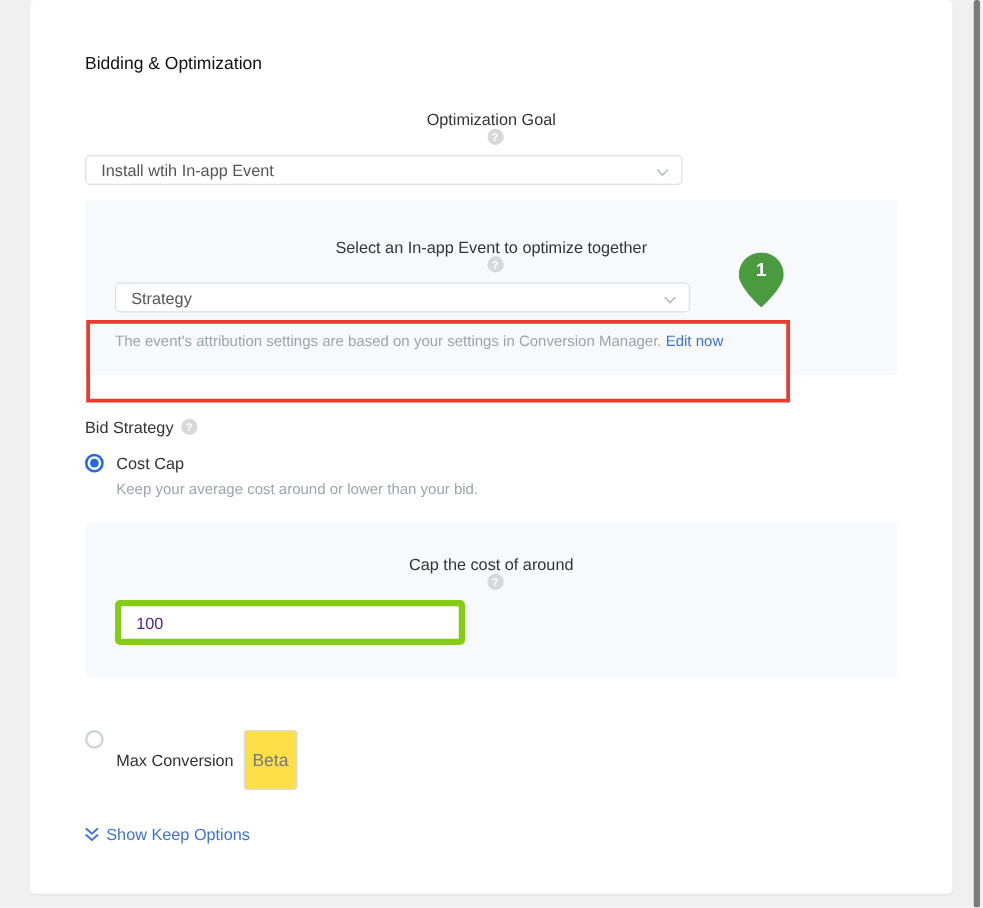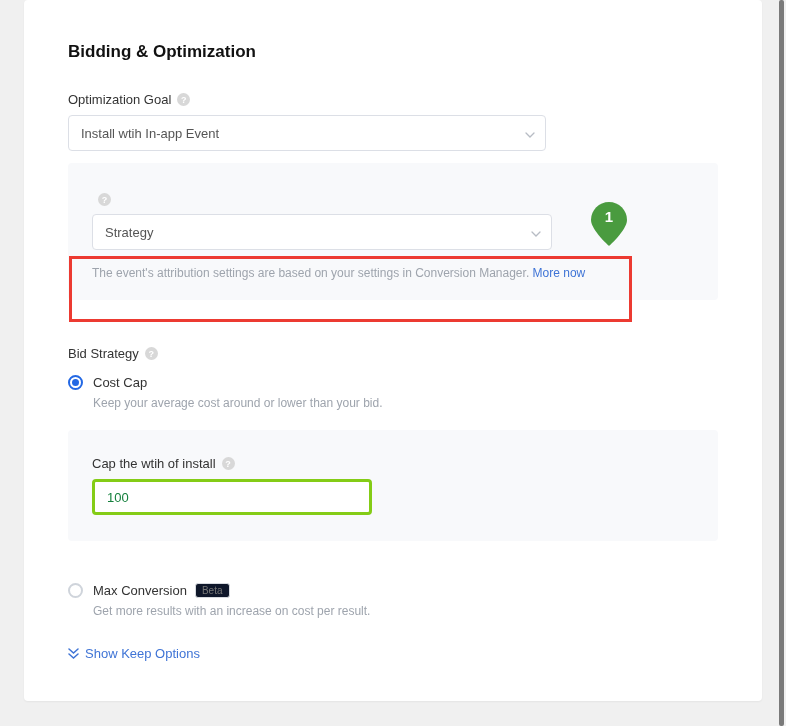--- a/index.html
+++ b/index.html
@@ -15,50 +15,51 @@
       position: absolute;
       left: 24px;
       top: 0;
       width: 738px;
       background: #fff;
       border-radius: 4px;
       padding: 42px 44px 40px 44px;
       box-shadow: 0 1px 2px rgba(0,0,0,0.05);
     }
     .page-title {
-      font-size: 17px;
-      font-weight: 700;
+      font-size: 14px;
+      font-weight: 400;
       color: #111;
       margin-bottom: 30px;
     }
     .field-group { margin-bottom: 8px; }
     .label-row {
       display: flex;
       align-items: center;
       font-size: 13px;
       color: #333;
       margin-bottom: 8px;
+      flex-direction: column;
     }
     .help-icon {
       display: inline-flex;
       align-items: center;
       justify-content: center;
       width: 13px;
       height: 13px;
       border-radius: 50%;
       background: #d8d8d8;
       color: #fff;
       font-size: 9px;
       margin-left: 6px;
       font-weight: 600;
     }
     .select-box {
       position: relative;
       width: 478px;
-      height: 36px;
+      height: 24px;
       border: 1px solid #dcdfe6;
       border-radius: 4px;
       display: flex;
       align-items: center;
       padding: 0 32px 0 12px;
       font-size: 13px;
       color: #555;
       background: #fff;
       cursor: pointer;
     }
@@ -106,21 +107,21 @@
       left: 0;
       width: 36px;
       text-align: center;
       color: #fff;
       font-size: 15px;
       font-weight: 600;
     }
     .section-title {
       font-size: 13px;
       color: #333;
-      margin-top: 46px;
+      margin-top: 34px;
       display: flex;
       align-items: center;
     }
     .radio-row {
       display: flex;
       align-items: flex-start;
       margin-top: 14px;
     }
     .radio {
       width: 15px;
@@ -159,25 +160,25 @@
       border-radius: 4px;
       padding: 26px 24px 26px 24px;
       margin-top: 20px;
       position: relative;
     }
     .bid-panel .label-row { font-size: 13px; }
     .bid-row { display: flex; align-items: center; }
     .text-input {
       width: 280px;
       height: 36px;
-      border: 3px solid #84cc16;
+      border: 5px solid #84cc16;
       border-radius: 4px;
       padding: 0 12px;
       font-size: 13px;
-      color: #15803d;
+      color: #4c1d95;
       background: #fff;
     }
     .tooltip {
       position: absolute;
       left: 275px;
       top: 0px;
       width: 230px;
       background: #fff;
       border-radius: 4px;
       box-shadow: 0 4px 18px rgba(0,0,0,0.12);
@@ -193,26 +194,26 @@
       left: -6px;
       top: 28px;
       width: 12px;
       height: 12px;
       background: #fff;
       transform: rotate(45deg);
       box-shadow: -2px 2px 4px rgba(0,0,0,0.05);
     }
     .beta-badge {
       display: inline-block;
-      font-size: 10px;
+      font-size: 14px;
       color: #777;
-      background: #0f172a;
+      background: #fde047;
       border: 1px solid #d8dbe0;
       border-radius: 3px;
-      padding: 1px 6px;
+      padding: 15px 6px;
       margin-left: 8px;
     }
     .show-more {
       display: flex;
       align-items: center;
       color: #3f74d6;
       font-size: 13px;
       margin-top: 28px;
       cursor: pointer;
     }
@@ -252,66 +253,66 @@
       <span class="chevron">
         <svg viewBox="0 0 10 10">
             <path d="M1 3 L5 7 L9 3" stroke="#b7bcc4" stroke-width="1.3" fill="none" stroke-linecap="round"></path>
           </svg>
       </span>
     </div>
   </div>
 
   <div class="sub-panel">
     <div class="label-row">
+      <span>Select an In-app Event to optimize together</span>
       <span class="help-icon">?</span>
     </div>
     <div class="select-box">
       <span>Strategy</span>
       <span class="chevron">
         <svg viewBox="0 0 10 10">
             <path d="M1 3 L5 7 L9 3" stroke="#b7bcc4" stroke-width="1.3" fill="none" stroke-linecap="round"></path>
           </svg>
       </span>
     </div>
     <div class="info-line">
-      <span>The event's attribution settings are based on your settings in Conversion Manager. </span><span class="edit-link">More now</span>
+      <span>The event's attribution settings are based on your settings in Conversion Manager. </span><span class="edit-link">Edit now</span>
     </div>
   </div>
 
   <div class="section-title">
     <span>Bid Strategy</span>
     <span class="help-icon">?</span>
   </div>
 
   <div class="radio-row">
     <span class="radio selected">
         <span class="dot"></span>
       </span>
     <span class="radio-label">Cost Cap</span>
   </div>
   <div class="radio-desc">Keep your average cost around or lower than your bid.</div>
 
   <div class="bid-panel">
     <div class="label-row">
-      <span>Cap the wtih of install</span>
+      <span>Cap the cost of around</span>
       <span class="help-icon">?</span>
     </div>
     <div class="bid-row">
       <input class="text-input" value="100" style="">
     </div>
   </div>
 
   <div class="radio-row" style="margin-top:42px">
     <span class="radio unselected"></span>
     <span class="radio-label">
       <span>Max Conversion</span>
       <span class="beta-badge">Beta</span>
     </span>
   </div>
-  <div class="radio-desc">Get more results with an increase on cost per result.</div>
 
   <div class="show-more">
     <span class="dbl-chevron">
       <svg width="11" height="12" viewBox="0 0 11 12">
         <path d="M1 1 L5.5 5 L10 1" stroke="#3f74d6" stroke-width="1.5" fill="none" stroke-linecap="round"></path>
         <path d="M1 6 L5.5 10 L10 6" stroke="#3f74d6" stroke-width="1.5" fill="none" stroke-linecap="round"></path>
       </svg>
     </span>
     <span>Show Keep Options</span>
   </div>

